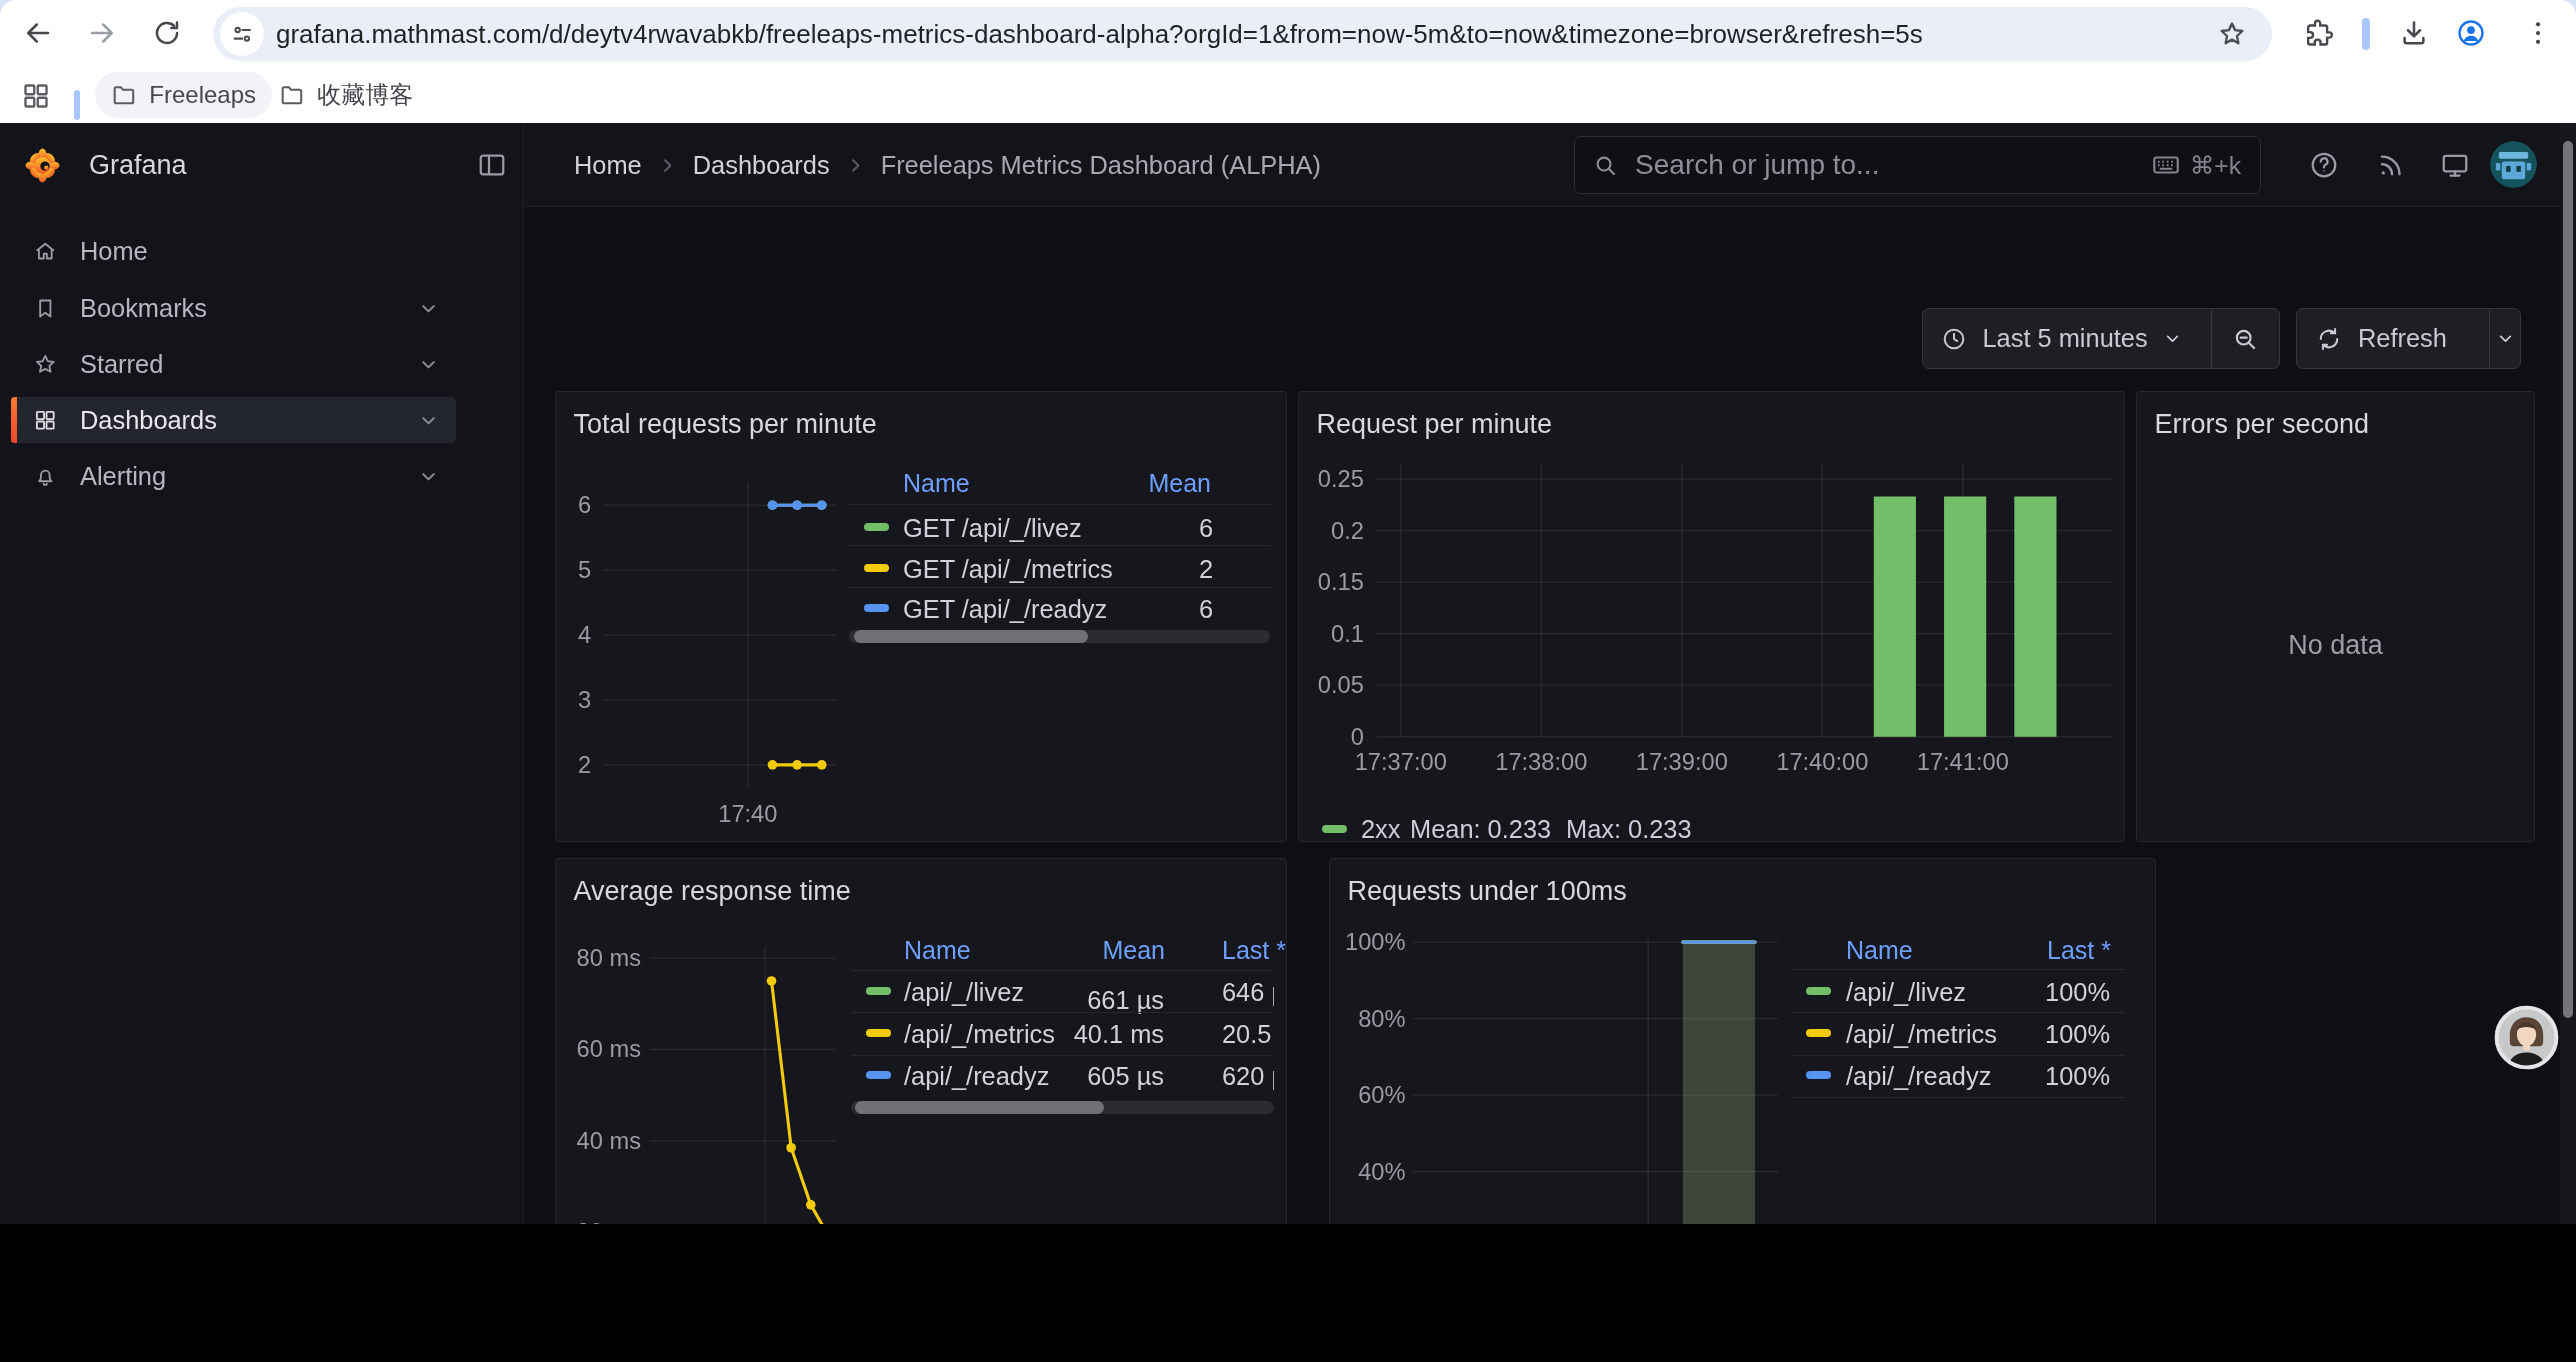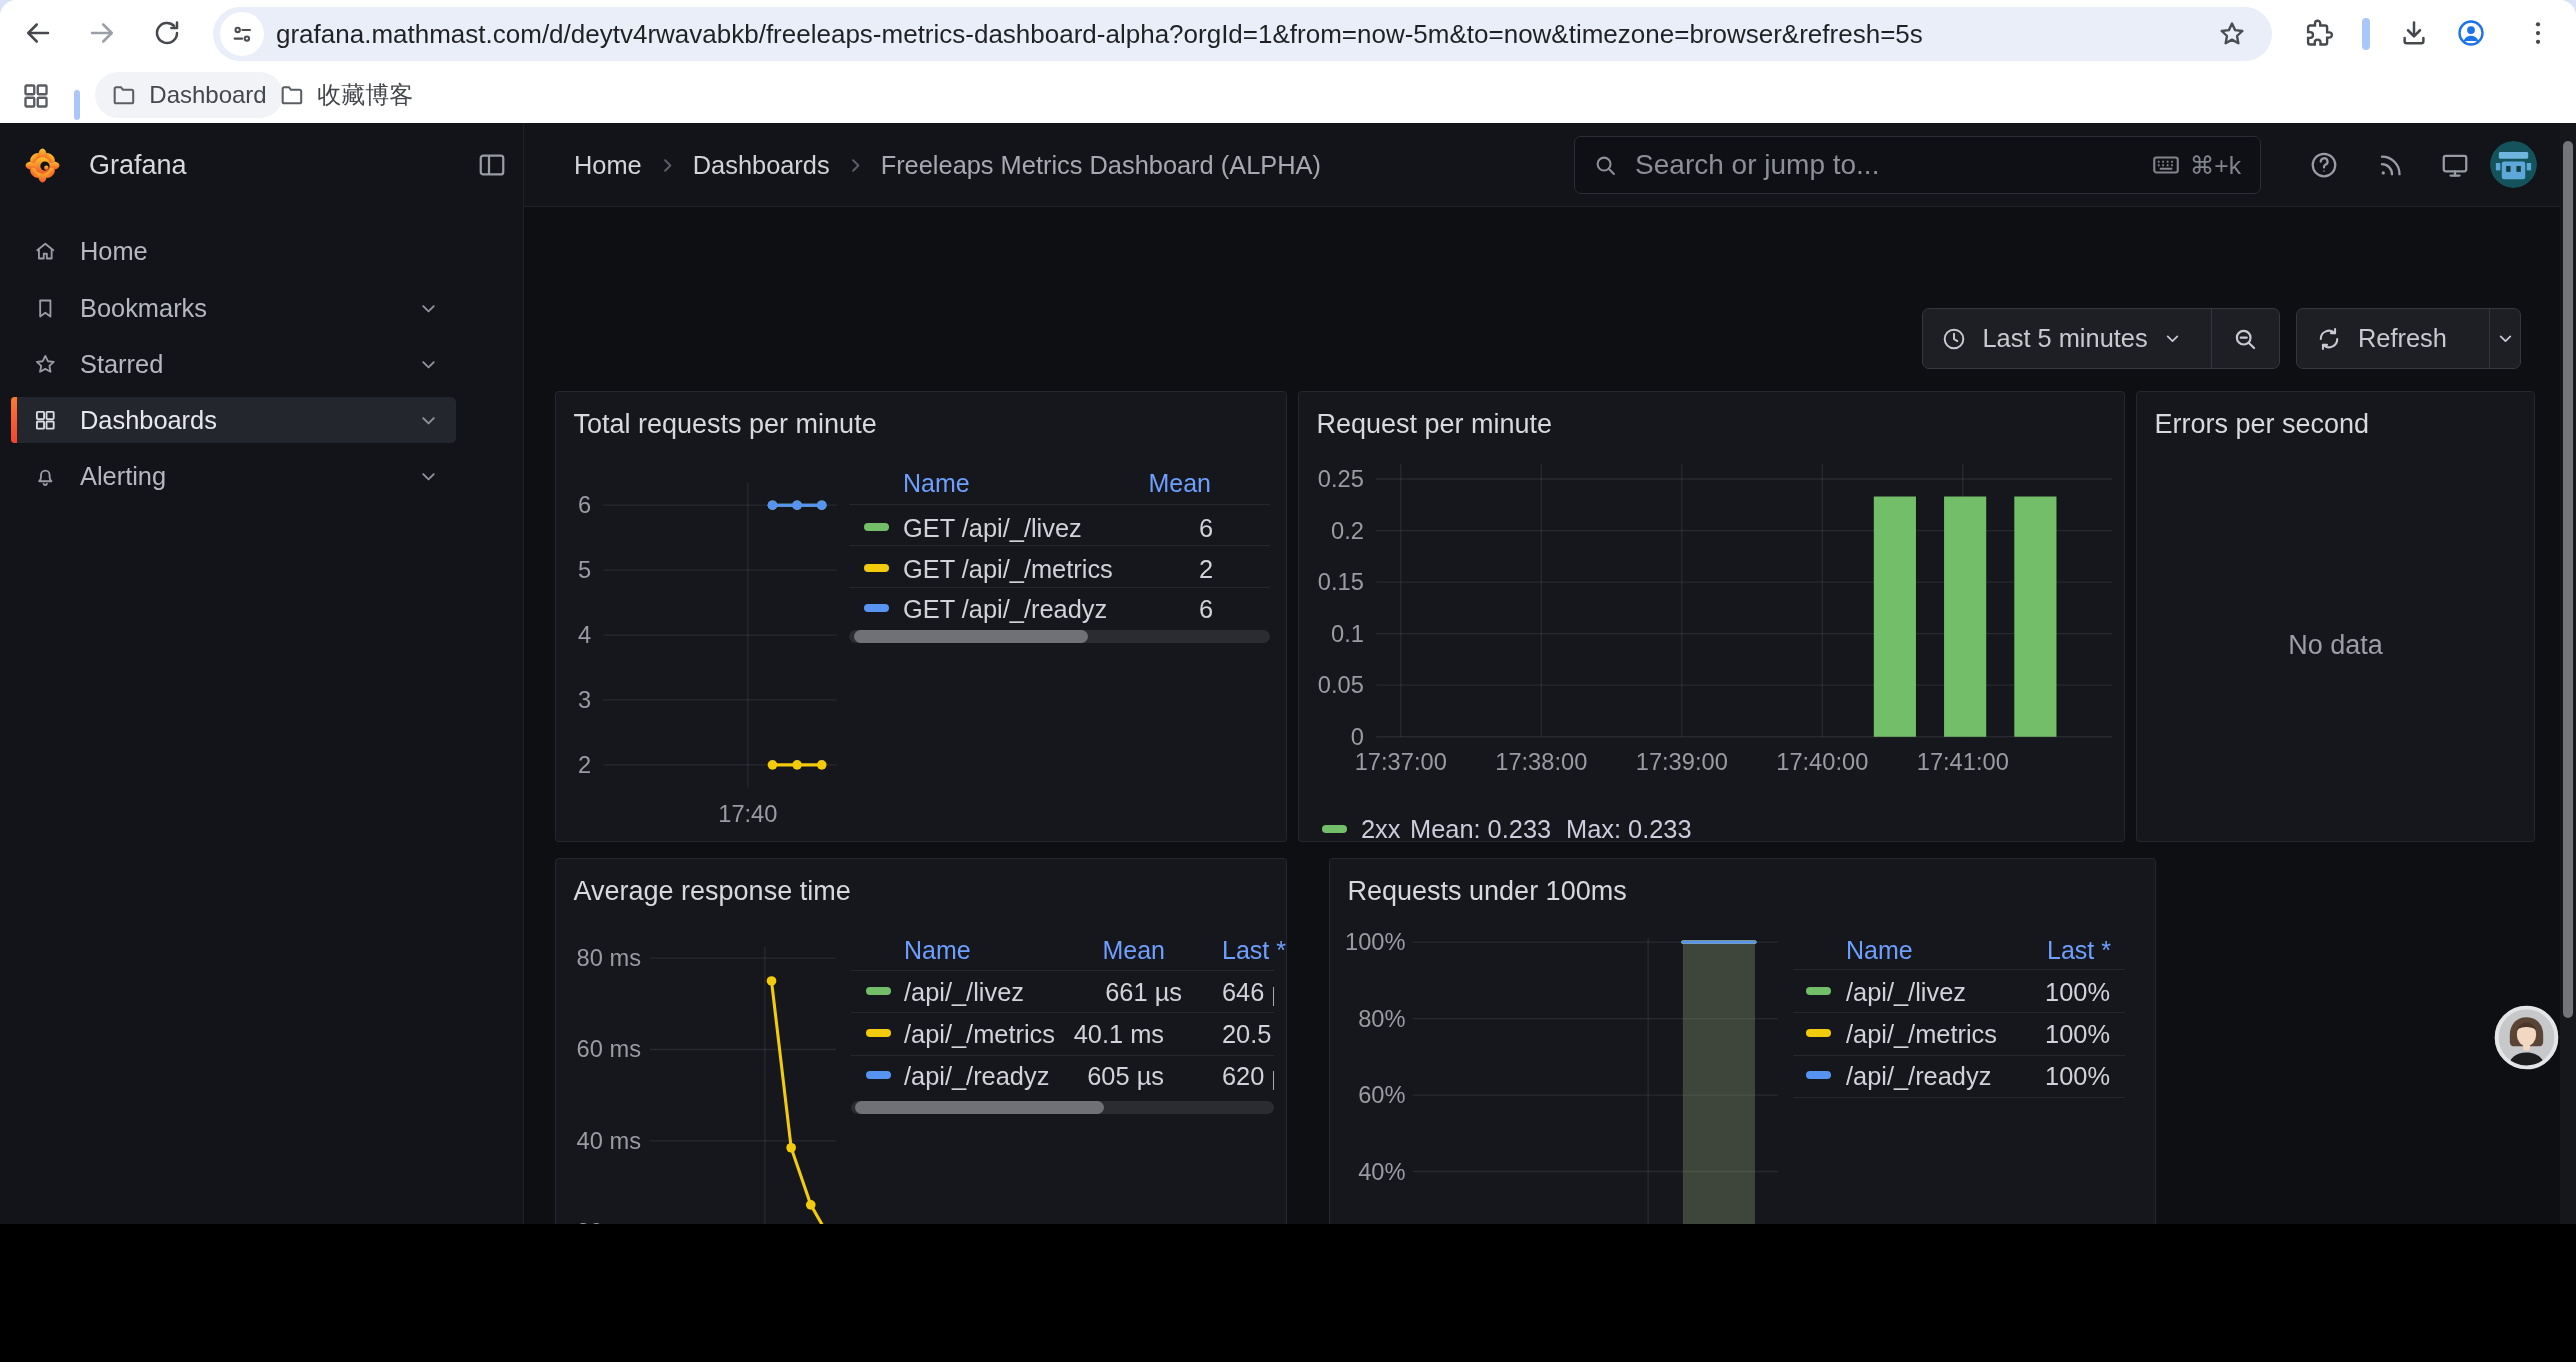--- a/index.html
+++ b/index.html
@@ -181,21 +181,21 @@
             <rect x="13.4" y="3.6" width="7" height="7" rx="0.8"></rect>
             <rect x="3.6" y="13.4" width="7" height="7" rx="0.8"></rect>
             <rect x="13.4" y="13.4" width="7" height="7" rx="0.8"></rect>
           </svg>
       </div>
       <div class="blue-pin" style="left:74px;top:23px;width:6.1px;height:30px;"></div>
       <div class="bm-item hovered" style="left:95px;">
         <svg viewBox="0 0 24 24" fill="none" stroke="currentColor" stroke-width="1.9" stroke-linejoin="round">
             <path d="M3.4 6.3a1.5 1.5 0 0 1 1.5-1.5h4.2l2 2.4h7.9a1.5 1.5 0 0 1 1.5 1.5v9.5a1.5 1.5 0 0 1-1.5 1.5H4.9a1.5 1.5 0 0 1-1.5-1.5z"></path>
           </svg>
-        <span>Dashboard</span>
+        <span>Freeleaps</span>
       </div>
       <div class="bm-item" style="left:263px;">
         <svg viewBox="0 0 24 24" fill="none" stroke="currentColor" stroke-width="1.9" stroke-linejoin="round">
             <path d="M3.4 6.3a1.5 1.5 0 0 1 1.5-1.5h4.2l2 2.4h7.9a1.5 1.5 0 0 1 1.5 1.5v9.5a1.5 1.5 0 0 1-1.5 1.5H4.9a1.5 1.5 0 0 1-1.5-1.5z"></path>
           </svg>
         <span>收藏博客</span>
       </div>
     </div>
   </div>
 
@@ -493,21 +493,21 @@
             <circle cx="268.2394366197183" cy="529.9705882352941" r="5.5" fill="#5794F2"></circle>
             <circle cx="290.6338028169014" cy="529.9705882352941" r="5.5" fill="#5794F2"></circle>
             <circle cx="313.0281690140845" cy="529.9705882352941" r="5.5" fill="#5794F2"></circle>
           </svg>
         <div class="lg-head" style="left:348px;top:77px;">Name</div>
         <div class="lg-head" style="left:521px;top:77px;width:88px;text-align:right;">Mean</div>
         <div class="lg-head" style="left:666px;top:77px;">Last *</div>
         <div class="lg-sep" style="left:295px;top:111px;width:423px;"></div>
         <div class="lg-dash" style="left:310px;top:128px;background:#73BF69;"></div>
         <div class="lg-row-name" style="left:348px;top:119px;">/api/_/livez</div>
-        <div class="lg-val" style="left:433px;top:119px;width:175px;margin-left:18px;">661 µs</div>
+        <div class="lg-val" style="left:433px;top:127px;width:175px;">661 µs</div>
         <div class="lg-val leftal" style="left:666px;top:119px;width:105px;">646 µs</div>
         <div class="lg-sep" style="left:295px;top:153px;width:423px;"></div>
         <div class="lg-dash" style="left:310px;top:170px;background:#F2CC0C;"></div>
         <div class="lg-row-name" style="left:348px;top:161px;">/api/_/metrics</div>
         <div class="lg-val" style="left:433px;top:161px;width:175px;">40.1 ms</div>
         <div class="lg-val leftal" style="left:666px;top:161px;width:105px;">20.5 ms</div>
         <div class="lg-sep" style="left:295px;top:196px;width:423px;"></div>
         <div class="lg-dash" style="left:310px;top:212px;background:#5794F2;"></div>
         <div class="lg-row-name" style="left:348px;top:203px;">/api/_/readyz</div>
         <div class="lg-val" style="left:433px;top:203px;width:175px;">605 µs</div>

